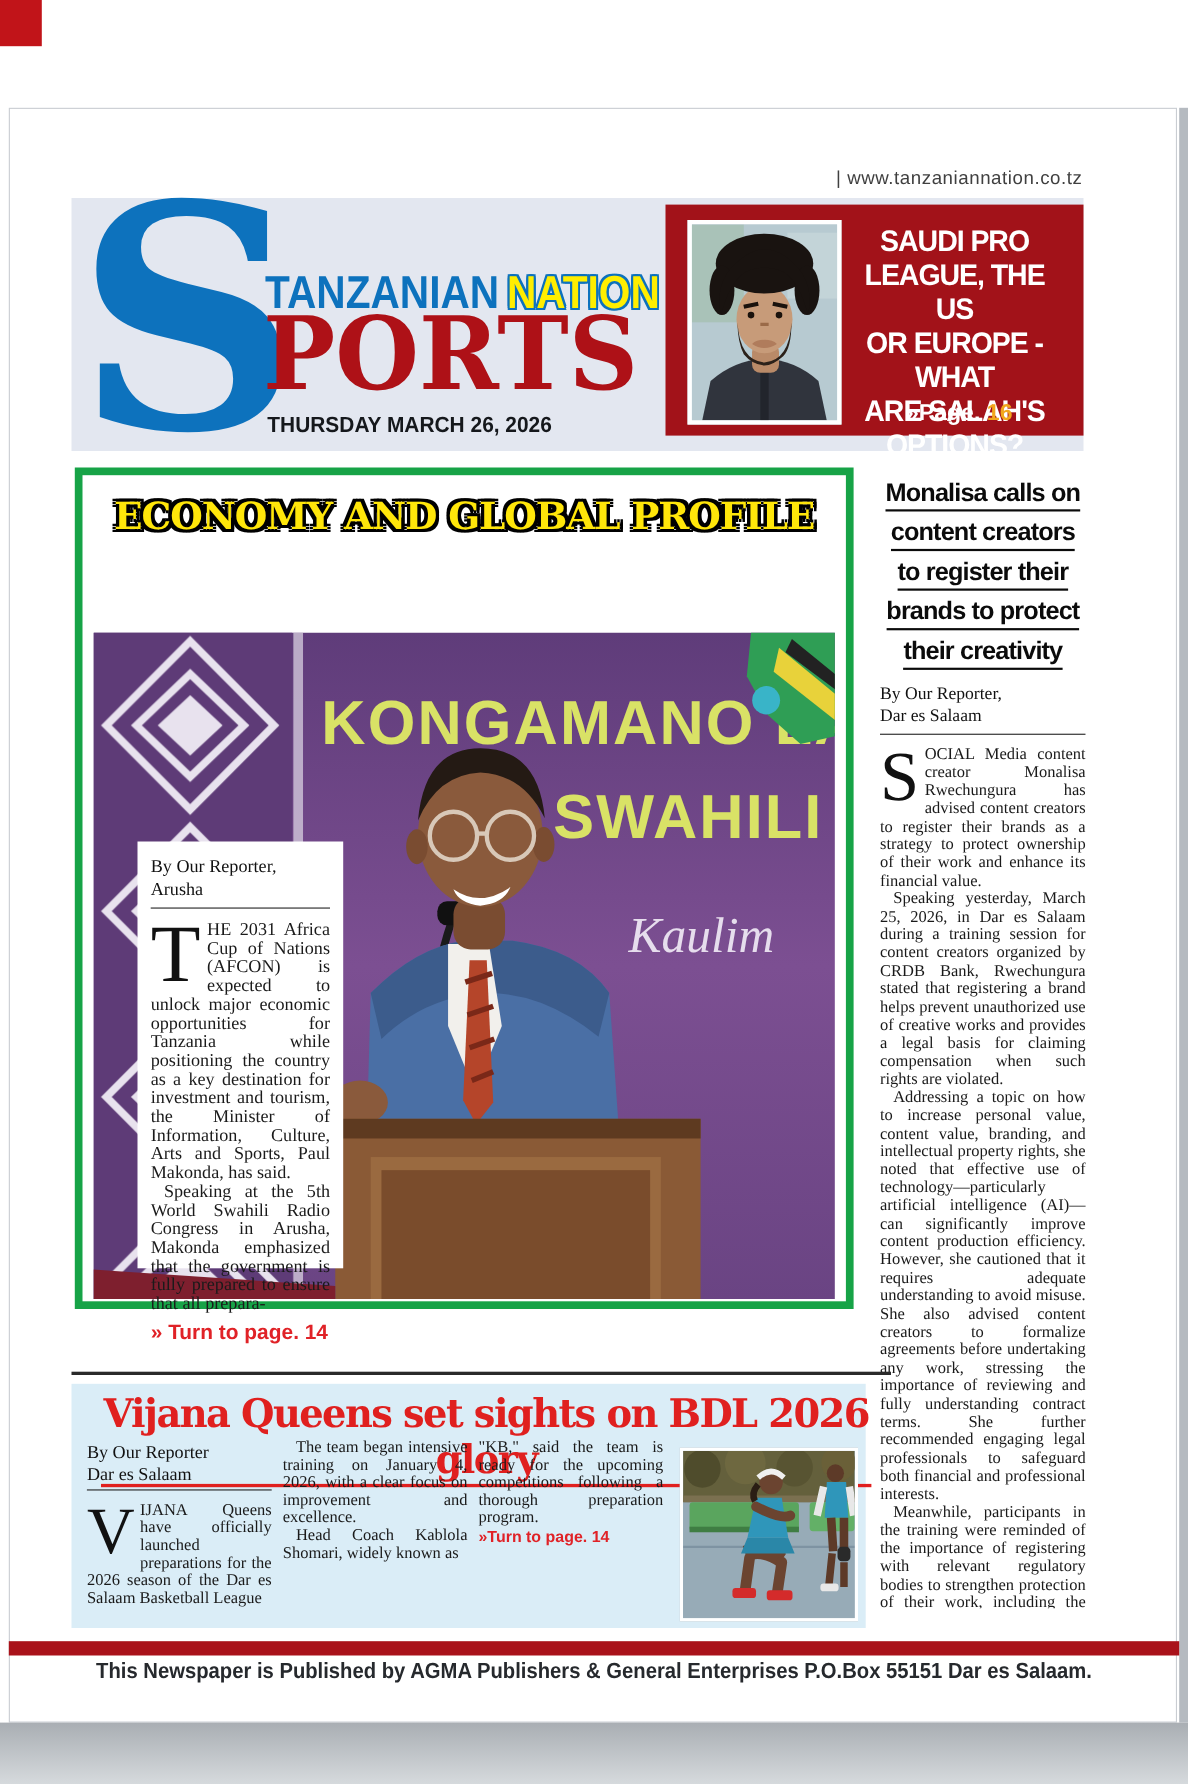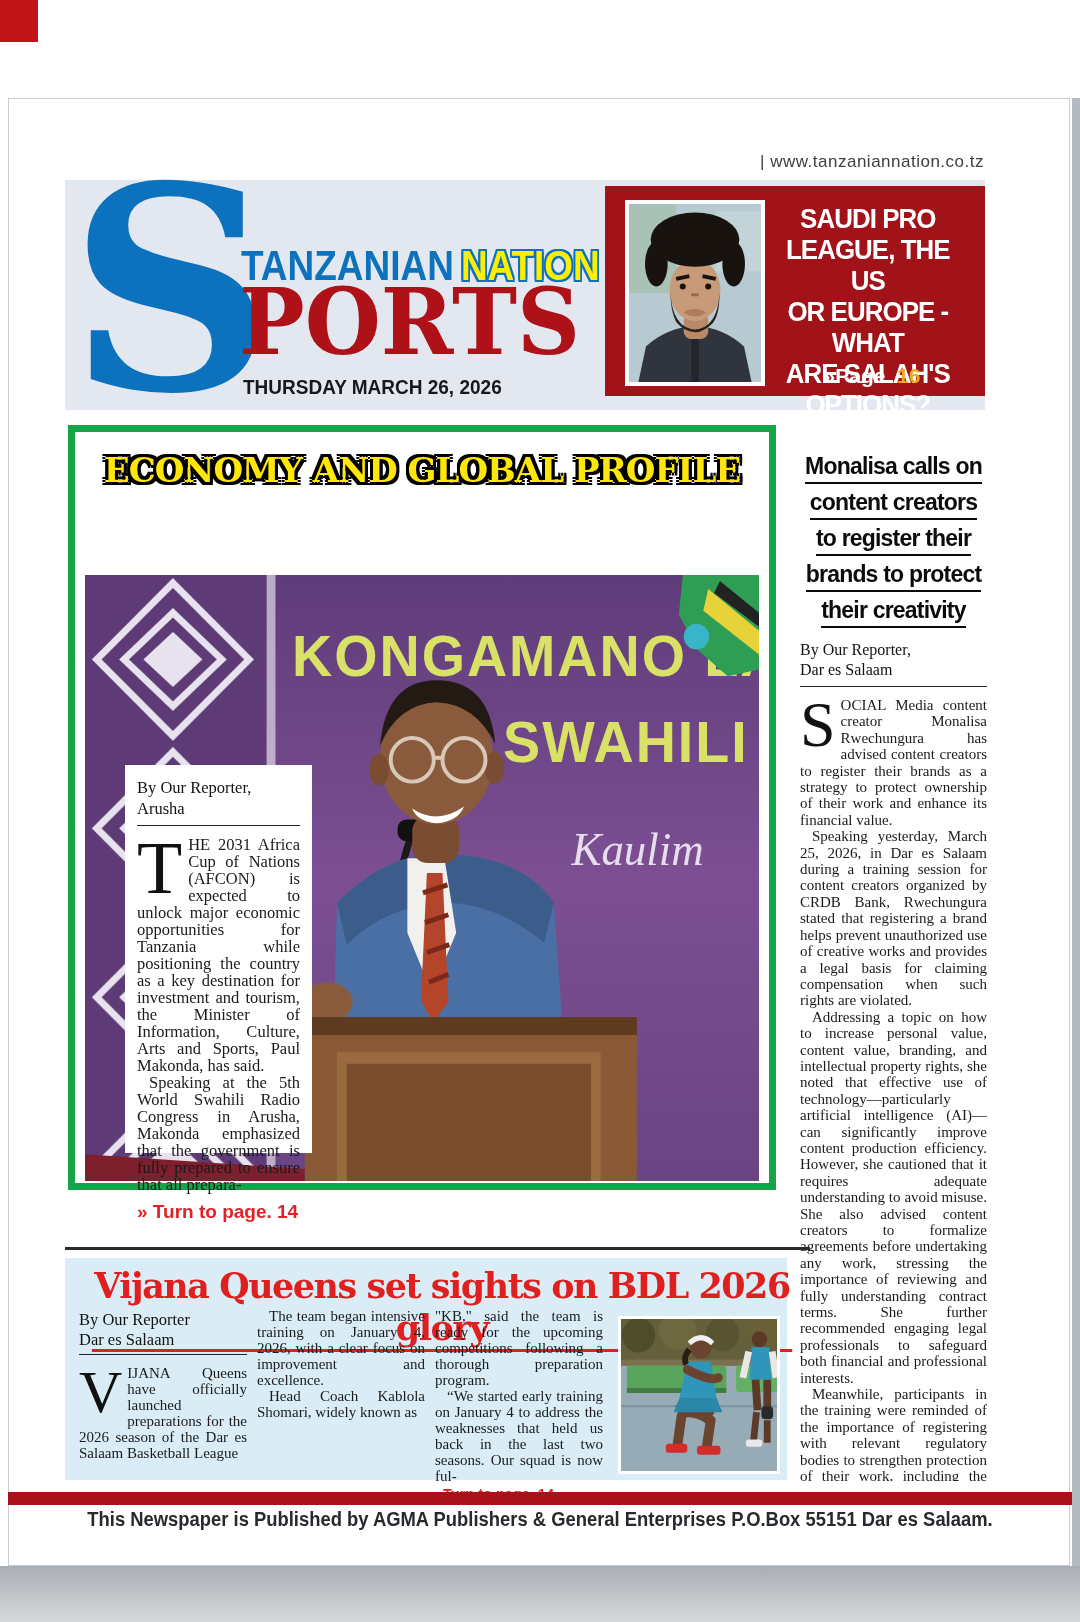--- a/index.html
+++ b/index.html
@@ -50,21 +50,21 @@
   .byline{font-size:16.5px;line-height:21px;color:#111;}
   .byline-rule{border:none;border-top:1.5px solid #222;margin:6px 0 10px 0;}
   .body-just{text-align:justify;color:#1a1a1a;}
   .afcon-inset .body-just{font-size:16.5px;line-height:17px;}
   .dropcap{float:left;font-family:"Liberation Serif",serif;}
   .dc-t{font-size:74px;line-height:58px;margin:3px 6px 0 0;color:#111;}
   .p-indent{text-indent:12px;margin:0;}
   .turn-ref-main{margin-top:8px;font-family:"Liberation Sans",sans-serif;font-weight:bold;font-size:19px;color:#e02227;}
 
   
-  .mona-col{left:800px;top:451px;width:187px;height:1030px;overflow:hidden;}
+  .mona-col{left:800px;top:432px;width:187px;height:1030px;overflow:hidden;}
   .mona-line{display:block;width:fit-content;margin:0 auto;font-family:"Liberation Sans",sans-serif;font-weight:bold;
       font-size:23px;line-height:30px;letter-spacing:-.8px;color:#0b0b0b;border-bottom:2.5px solid #0b0b0b;
       padding-bottom:1px;margin-bottom:3px;}
   .mona-col .byline{margin-top:12px;font-size:16px;line-height:20px;}
   .mona-body{font-size:15px;line-height:16.4px;}
   .dc-s{font-size:64px;line-height:50px;margin:3px 5px 0 0;color:#111;}
 
   
   .divider-rule{left:65px;top:1247px;width:745px;height:3px;background:#2a2a2a;}
   .vijana-panel{left:65px;top:1258px;width:722px;height:222px;background:#daedf7;}
@@ -250,21 +250,20 @@
     </div>
   </div>
 
   <div class="abs v-col v-col2 body-just">
     <p class="p-indent">The team began intensive training on January 4, 2026, with a clear focus on improvement and excellence.</p>
     <p class="p-indent">Head Coach Kablola Shomari, widely known as</p>
   </div>
 
   <div class="abs v-col v-col3 body-just">
     <p class="p-indent" style="text-indent:0;">"KB," said the team is ready for the upcoming competitions following a thorough preparation program.</p>
-    <p class="p-indent">“We started early training on January 4 to address the weaknesses that held us back in the last two seasons. Our squad is now ful-</p>
     <div class="turn-ref-small">»Turn to page. 14</div>
   </div>
 
   <div class="abs v-photo">
     <svg viewBox="0 0 160 150" preserveAspectRatio="none">
       <rect width="160" height="150" fill="#97abb7"></rect>
       <rect width="160" height="46" fill="#64603c"></rect>
       <circle cx="18" cy="16" r="17" fill="#4f4c2c"></circle>
       <circle cx="58" cy="11" r="19" fill="#6e6840"></circle>
       <circle cx="104" cy="15" r="17" fill="#585432"></circle>

